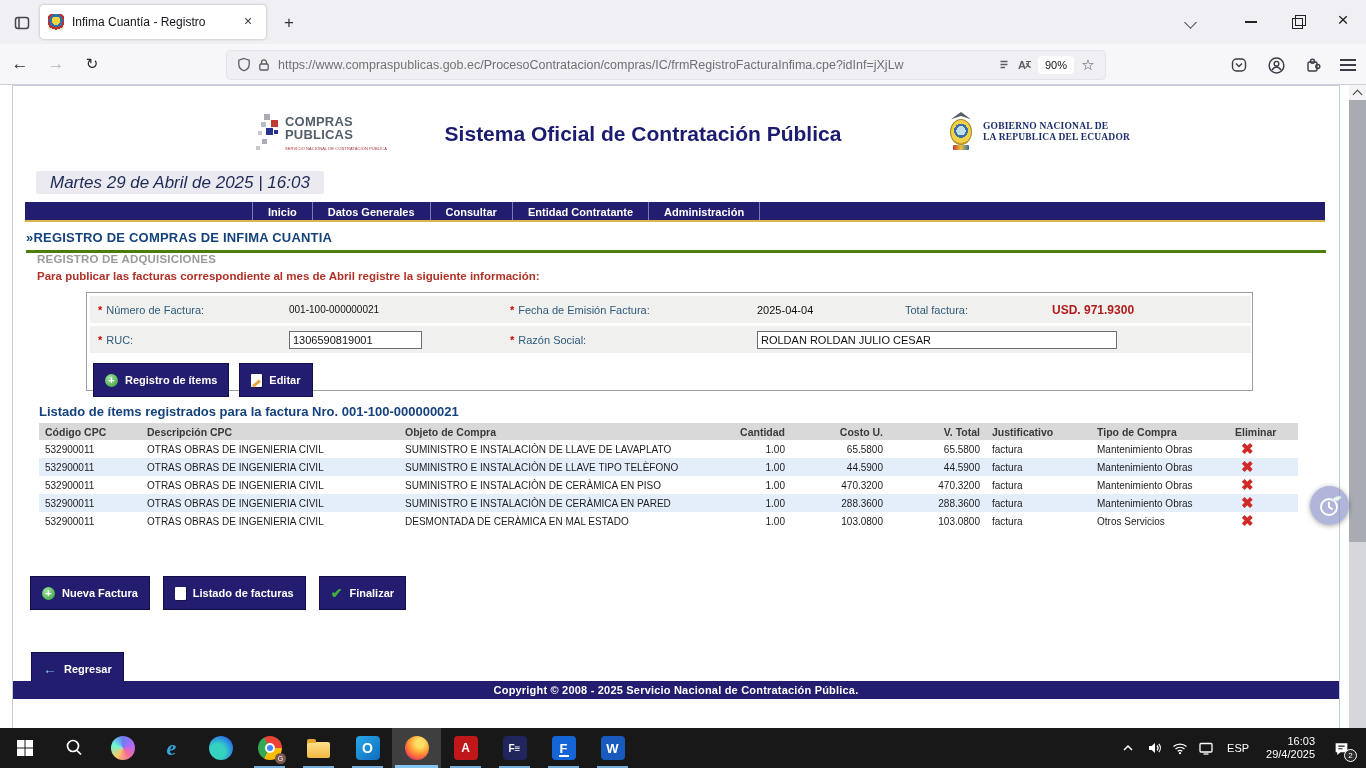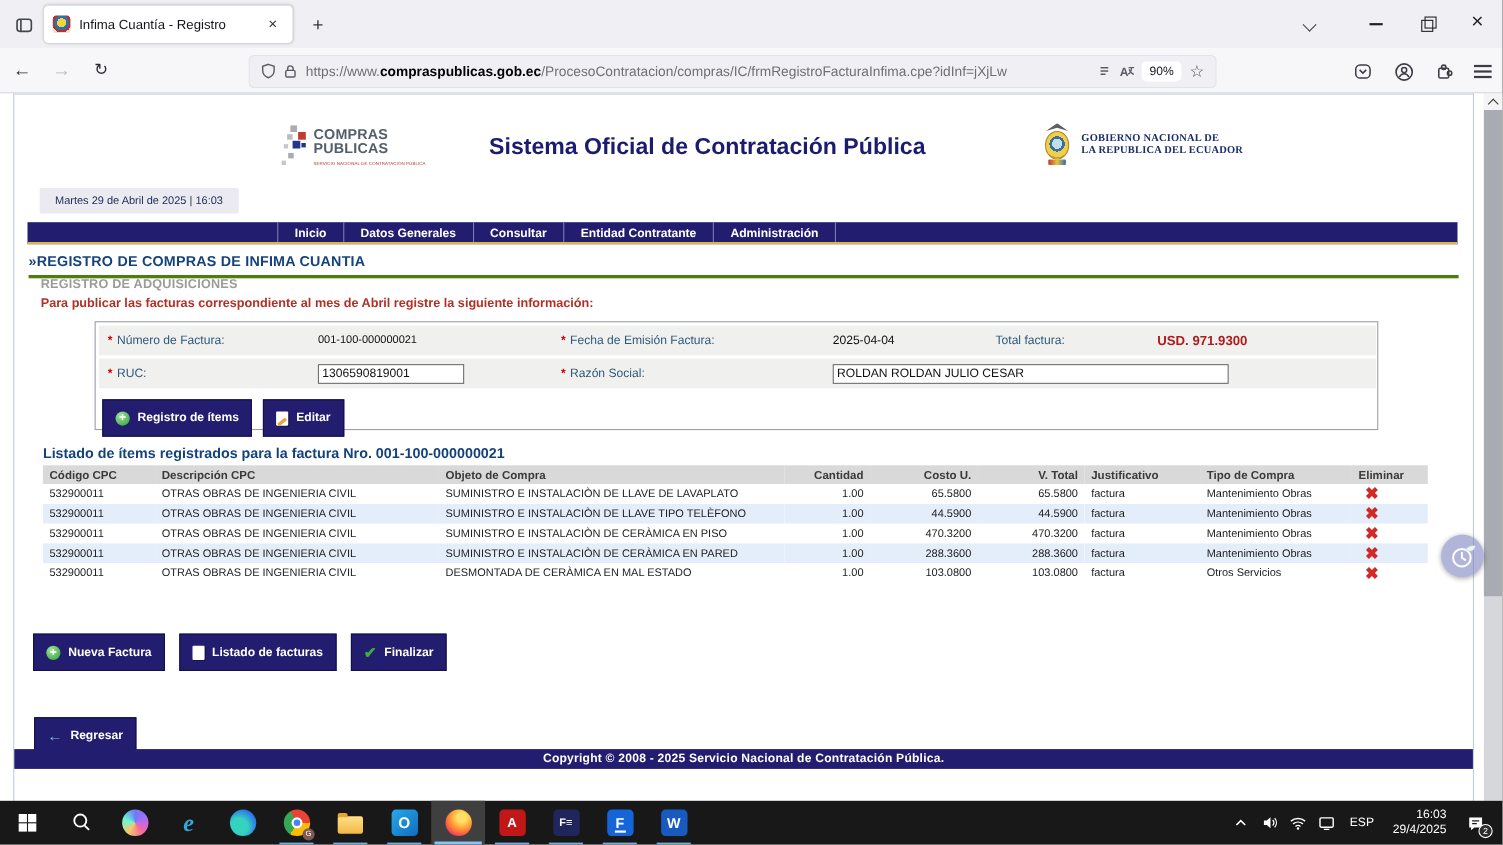--- a/index.html
+++ b/index.html
@@ -34,21 +34,21 @@
   .navbtn.back::before{content:"\2190";}
   .navbtn.fwd{color:#b7b7bf;}
   .navbtn.fwd::before{content:"\2192";}
   .navbtn.reload{font-size:15px;}
   .navbtn.reload::before{content:"\21BB";}
   .urlbar{position:absolute;left:226px;top:6px;width:880px;height:30px;background:#f0f0f4;border-radius:5px;
           display:flex;align-items:center;padding:0 8px;box-shadow:inset 0 0 0 1px #e2e2e8;}
   .u-ico{width:20px;height:20px;display:flex;align-items:center;justify-content:center;flex:0 0 auto;}
   .urltext{flex:1;position:relative;font-size:12.5px;white-space:nowrap;overflow:hidden;margin:0 4px;}
   .urltext .dim{color:#6f6f78;}
-  .urltext .dom{color:#000000;font-weight:bold;}
+  .urltext .dom{color:#737373;font-weight:normal;}
   .urltext .fade{position:absolute;right:0;top:0;width:46px;height:100%;background:linear-gradient(90deg,rgba(240,240,244,0),#f0f0f4 85%);}
   .zoomchip{background:#fff;border-radius:4px;padding:3px 7px;font-size:11px;color:#15141a;margin:0 4px;flex:0 0 auto;}
   .star{font-size:15px;color:#4a4a55;}
   .star::before{content:"\2606";}
   .toolbar-right{position:absolute;right:10px;top:6px;height:30px;display:flex;align-items:center;gap:17px;}
   .ico-burger{width:16px;height:12px;border-top:2px solid #3c3c46;border-bottom:2px solid #3c3c46;position:relative;}
   .ico-burger::before{content:"";position:absolute;left:0;top:3px;width:16px;height:2px;background:#3c3c46;}
 
   
   .viewport{position:absolute;left:0;top:85px;width:1366px;height:643px;background:#fff;}
@@ -65,21 +65,21 @@
   .gov-logo{position:absolute;left:933px;top:26px;display:flex;align-items:center;gap:7px;}
   .gov-crest{position:relative;width:30px;height:40px;flex:0 0 30px;}
   .crest-bird{position:absolute;left:5px;top:0;width:20px;height:9px;background:#5a5f66;clip-path:polygon(0 80%,50% 0,100% 80%,50% 45%);}
   .crest-oval{position:absolute;left:4px;top:7px;width:22px;height:26px;border-radius:50%;
       background:radial-gradient(circle at 50% 45%,#bfe0e8 0 28%,#3b6ea5 28% 42%,#f2cf49 42% 72%,#c9a22e 72%);border:1px solid #a58927;}
   .crest-ribbon{position:absolute;left:7px;top:33px;width:16px;height:5px;background:linear-gradient(90deg,#c0392b,#e8c23a,#2e6fae);border-radius:1px;}
   .gov-text{font-family:"Liberation Serif",serif;font-weight:bold;color:#1c2d6b;font-size:9.5px;line-height:11px;letter-spacing:.2px;}
 
   
   .datebox{position:absolute;left:23px;top:85px;height:23px;line-height:23px;background:#eaeaf0;border-radius:2px;
-           padding:0 14px;font-size:10px;color:#1e2a55;}
+           padding:0 14px;font-size:17px;color:#1e2a55;font-style:italic;}
   .sessionbox{position:absolute;right:26px;top:85px;height:23px;line-height:23px;background:#eaeaf0;border-radius:2px;
            padding:0 10px;font-size:11px;color:#101022;white-space:nowrap;}
   .sessionbox b{font-weight:bold;}
   .sessionbox .sep{padding:0 5px;color:#555;}
   .logout-link{color:#1b1b70;font-weight:bold;text-decoration:underline;cursor:pointer;}
 
   
   .mainnav{position:absolute;left:12px;top:116px;width:1300px;height:20px;background:#221d6e;border-bottom:2px solid #d9b64a;
            display:flex;padding-left:227px;}
   .mnav-item{padding:0 15px;color:#fff;font-weight:bold;font-size:11px;line-height:20px;border-left:1px solid #7a7ab0;cursor:pointer;}

